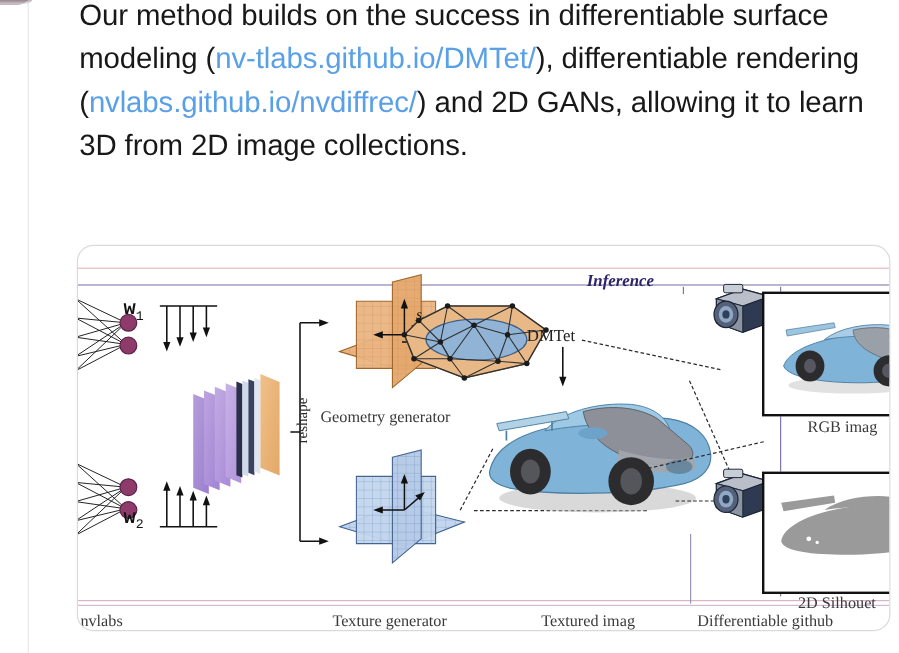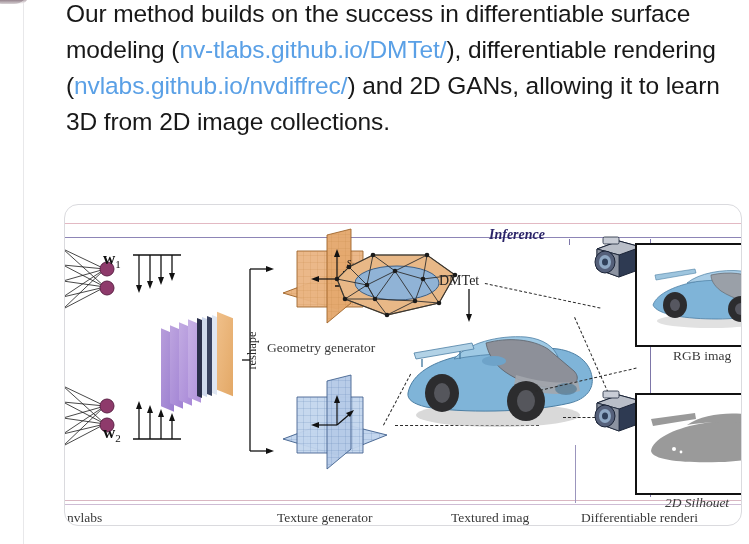--- a/index.html
+++ b/index.html
@@ -60,21 +60,21 @@
   }
   .cap{font-size:13.5px;color:#3a3a3a;}
   .bold-nav{font-weight:bold;color:#2b2468;font-size:14px;}
 
   
   .nn{position:absolute;}
   .nn svg{display:block;}
 
   
   .wlabel{
-    position:absolute;font-family:Liberation Serif, serif;
+    position:absolute;font-family:Liberation Mono, monospace;
     font-weight:bold;font-size:17px;color:#111;
   }
   .wlabel sub{font-weight:normal;font-size:11px;}
 
   
   .comb{position:absolute;}
 
   
   #stack{position:absolute;left:96px;top:108px;width:86px;height:98px;}
   .slab{position:absolute;width:13px;height:78px;}
@@ -457,21 +457,21 @@
   <div class="imgbox" style="left:570px;top:188px;width:150px;height:98px;">
     <svg width="148" height="96" viewBox="0 0 148 96" style="display:block;">
       <path d="M14 56 C16 44 36 34 62 29 C88 24 114 25 130 30 C140 33 144 40 142 50
                C139 60 114 66 82 67 C50 68 16 66 14 56 Z" fill="#9a9a9a"></path>
       <path d="M50 30 C64 20 88 17 106 19 C118 21 126 26 130 30 C106 26 72 26 50 30 Z" fill="#9a9a9a"></path>
       <path d="M14 24 L58 18 L59 24 L16 31 Z" fill="#9a9a9a"></path>
       <circle cx="37" cy="54" r="2" fill="#ffffff"></circle>
       <circle cx="44" cy="57" r="1.4" fill="#ffffff"></circle>
     </svg>
   </div>
-  <div class="fig-text cap" style="left:600px;top:290px;font-style:italic;">2D Silhouet</div>
+  <div class="fig-text cap" style="left:600px;top:290px;">2D Silhouet</div>
 
   <div class="fig-text cap" style="left:2px;top:305px;">nvlabs</div>
-  <div class="fig-text cap" style="left:516px;top:305px;">Differentiable renderi</div>
+  <div class="fig-text cap" style="left:516px;top:305px;">Differentiable github</div>
 
   <div style="position:absolute;left:510px;top:240px;width:1px;height:58px;background:#9b95bd;"></div>
 
  </div>
 </div>
 
 </body></html>

